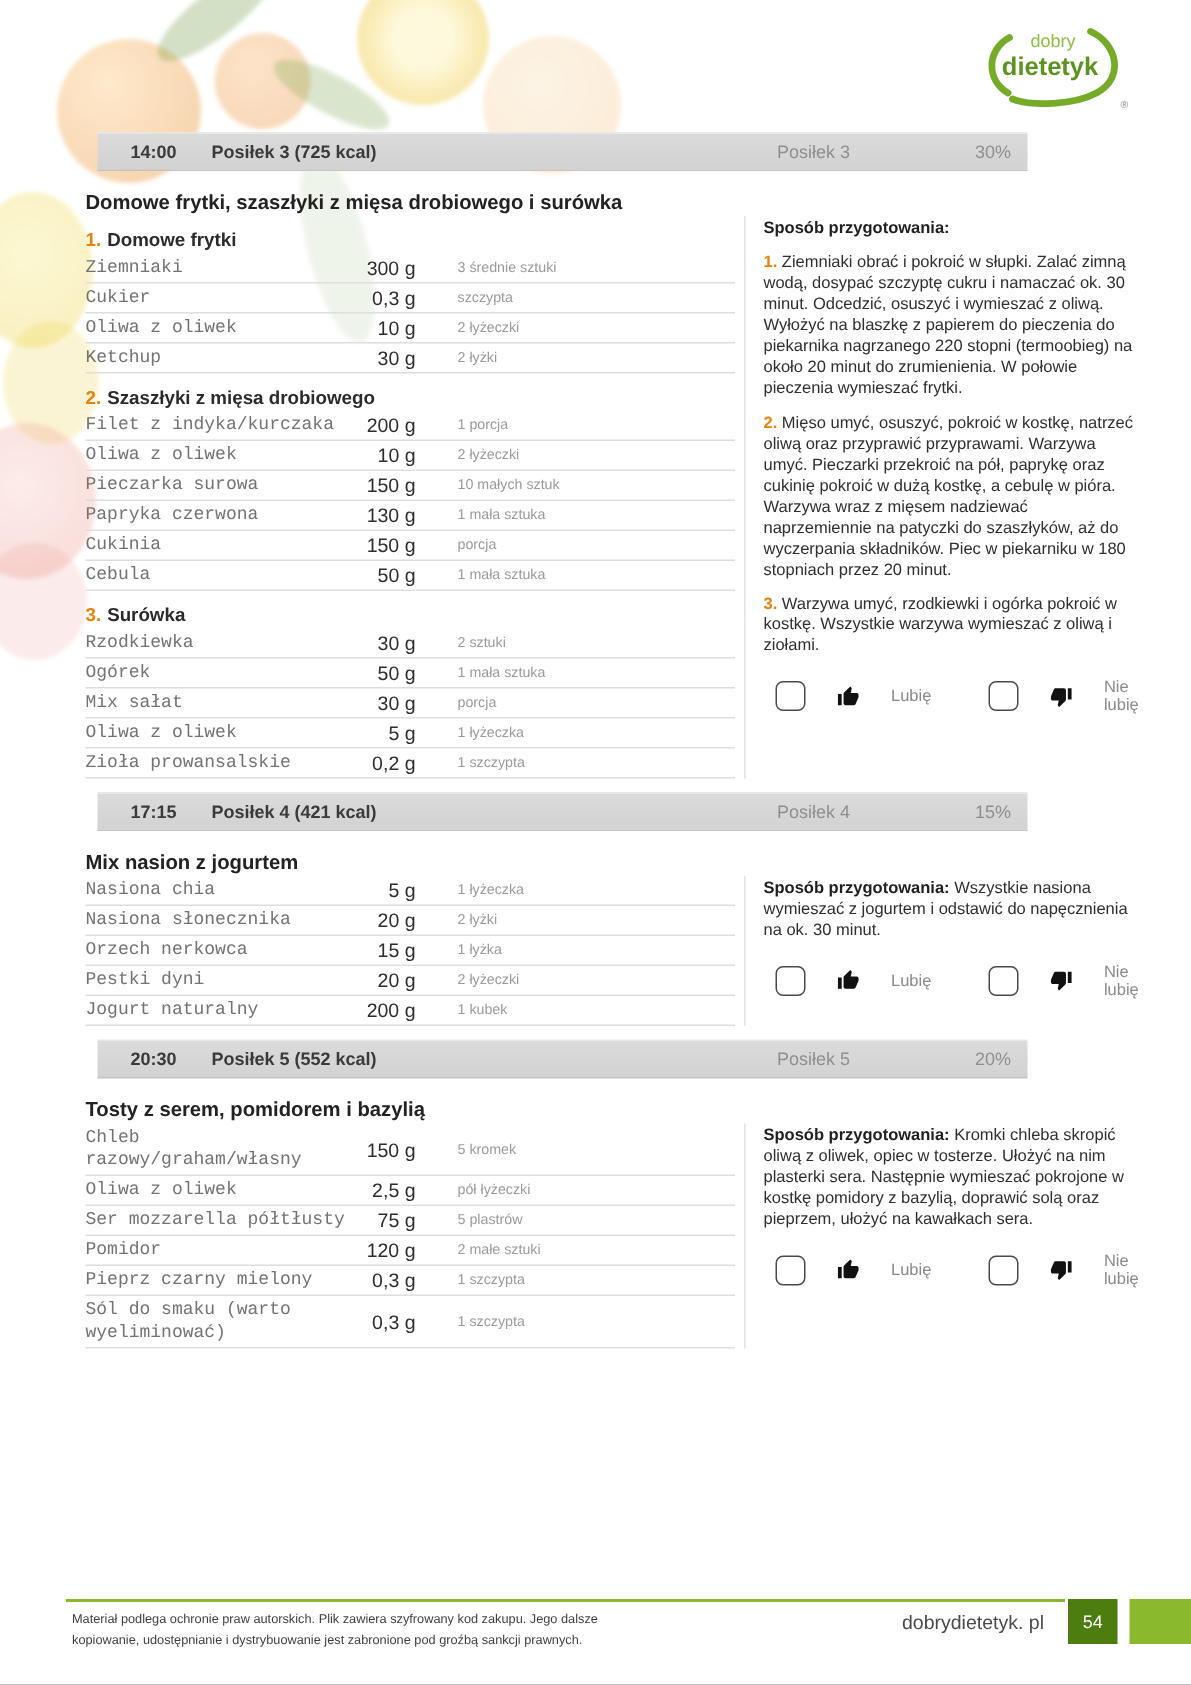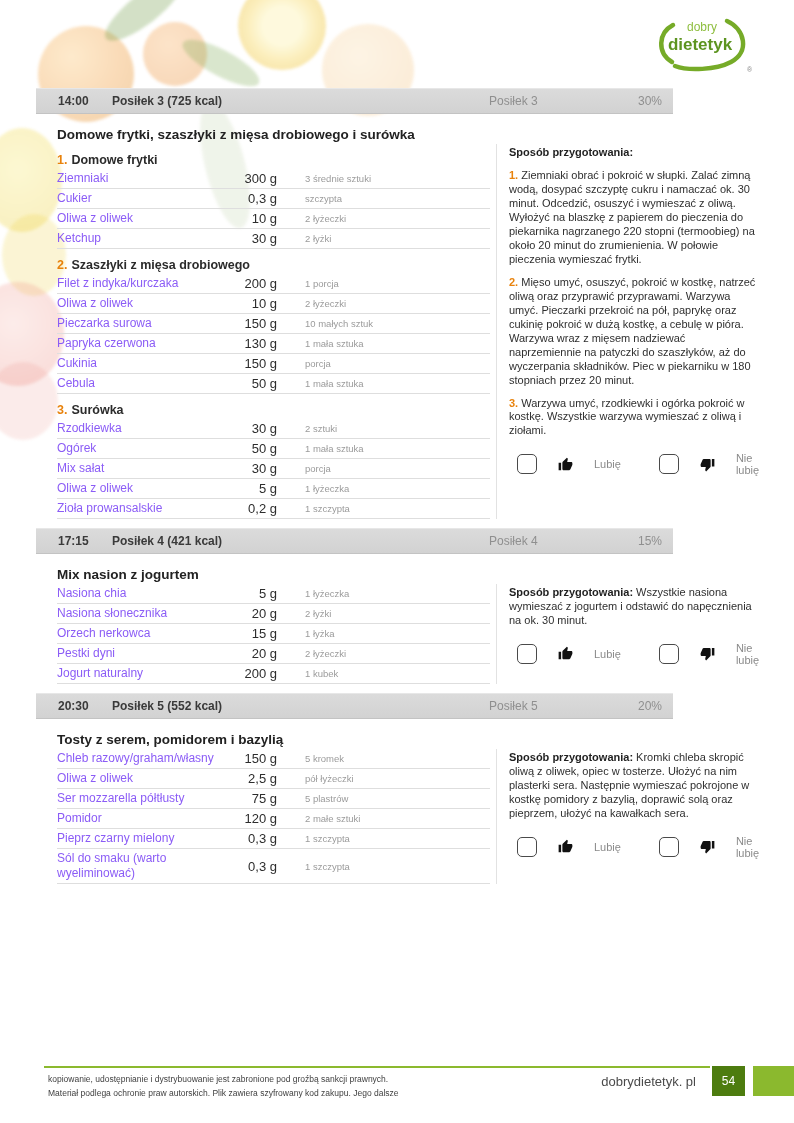--- a/index.html
+++ b/index.html
@@ -31,42 +31,42 @@
   .d-grape2{left:-12px;top:362px;width:70px;height:78px;border-radius:50%;opacity:.15;
     background:#e87f76;}
 
   
   .logo{position:absolute;top:14px;right:38px;z-index:2;}
 
   
   .content{position:relative;z-index:1;padding-top:88px;}
   .meal + .meal{margin-top:9px;}
 
-  .meal-bar{position:relative;margin-left:36px;width:637px;height:24px;
+  .meal-bar{position:relative;margin-left:65px;width:576px;height:24px;
     background:linear-gradient(180deg,#dbdbdb,#d2d2d2);
     border-top:1px solid #e7e7e7;border-bottom:1px solid #c3c3c3;
-    font-size:12px;line-height:24px;}
+    font-size:12px;line-height:24px;padding-left:44px;}
   .bar-time{position:absolute;left:22px;font-weight:bold;color:#3a3a3a;}
   .bar-title{position:absolute;left:76px;font-weight:bold;color:#3a3a3a;}
   .bar-name{position:absolute;left:453px;color:#8f8f8f;}
   .bar-pct{position:absolute;right:11px;color:#8f8f8f;}
 
   .dish-title{margin:13px 0 0 57px;font-size:13.5px;font-weight:bold;color:#222;}
 
   .meal-body{display:flex;margin-left:57px;margin-top:2px;}
   .col-left{width:433px;flex:none;}
   .col-right{flex:1;margin-left:6px;border-left:1px solid #e2e2e2;
     padding:2px 38px 0 12px;}
 
   .sec-head{margin:9px 0 2px;font-size:12.5px;font-weight:bold;color:#2b2b2b;}
   .sec-num{color:#e8820c;margin-right:4px;}
 
   .ing-row{display:flex;align-items:center;border-bottom:1px solid #dedede;
     padding:2px 0;min-height:15px;}
-  .ing-name{width:182px;font-size:12px;color:#8b5cf6;line-height:1.25;flex:none;}
+  .ing-name{width:182px;font-size:12px;color:#737373;line-height:1.25;flex:none;font-family:Liberation Mono, monospace;}
   .ing-amt{width:38px;flex:none;text-align:right;font-size:13px;color:#2d2d2d;white-space:nowrap;}
   .ing-measure{margin-left:28px;font-size:9.5px;color:#9b9b9b;flex:1;}
 
   .prep-first,.step{font-size:11px;line-height:1.27;color:#2f2f2f;margin:0 0 9px;}
   .prep-first b{color:#1f1f1f;}
   .step-num{color:#e8820c;font-weight:bold;}
 
   .vote-row{display:flex;gap:38px;margin-top:14px;padding-left:8px;}
   .vote{display:flex;align-items:center;gap:21px;}
   .checkbox{width:18px;height:18px;border:1.6px solid #4a4a4a;border-radius:5px;background:#fff;flex:none;}
@@ -350,21 +350,21 @@
               </div>
             </div>
           </div>
         </div>
       </section>
     </div>
 
   <div class="footer">
     <div class="footer-line"></div>
     <div class="copy">
+      <div>Materiał podlega ochronie praw autorskich. Plik zawiera szyfrowany kod zakupu. Jego dalsze</div>
       <div>kopiowanie, udostępnianie i dystrybuowanie jest zabronione pod groźbą sankcji prawnych.</div>
-      <div>Materiał podlega ochronie praw autorskich. Plik zawiera szyfrowany kod zakupu. Jego dalsze</div>
     </div>
     <div class="site">dobrydietetyk. pl</div>
     <div class="page-badge">54</div>
     <div class="corner-badge"></div>
   </div>
 
 </div>
 
 </body></html>

